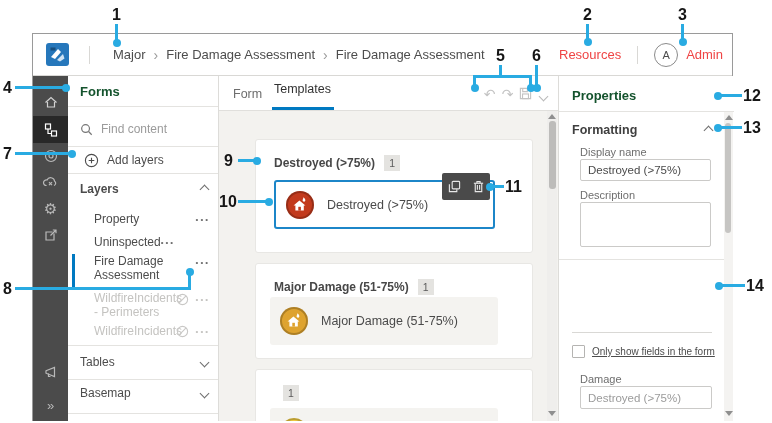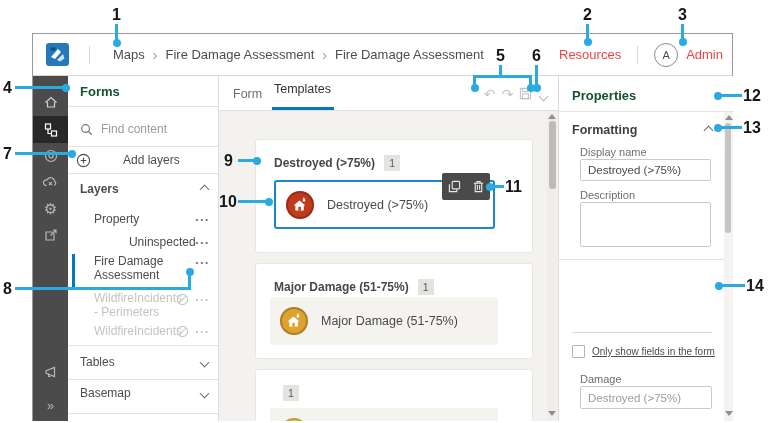--- a/index.html
+++ b/index.html
@@ -68,21 +68,21 @@
       <div class="abs" style="left:13px;top:9px;">
         <svg width="23" height="23" viewBox="0 0 23 23">
             <rect width="23" height="23" rx="3" fill="#2677bb"></rect>
             <path d="M5 14 L12 6 L15 9 L9 16 Z" fill="#ffffff"></path>
             <path d="M11 17 L17 11 L18.5 15.5 L14 18.5 Z" fill="#cfe3f3"></path>
             <rect x="4.5" y="4.5" width="5" height="3" fill="#164e7e"></rect>
           </svg>
       </div>
       <div class="vdiv abs" style="left:56px;top:12px;height:18px;"></div>
       <div class="abs" style="left:80px;top:0;height:41px;display:flex;align-items:center;">
-        <span class="crumb">Maps</span>
+        <span class="crumb">Major</span>
         <span class="crumb-sep">›</span>
         <span class="crumb">Fire Damage Assessment</span>
         <span class="crumb-sep">›</span>
         <span class="crumb">Fire Damage Assessment</span>
       </div>
       <div class="abs" style="left:526px;top:0;height:41px;display:flex;align-items:center;">
         <span class="hright">Resources</span>
         <div class="vdiv" style="height:18px;margin:0 16px;"></div>
         <div class="avatar">
             <span>A</span>
@@ -139,39 +139,39 @@
 
       <div class="abs" style="left:12px;top:38px;width:130px;height:30px;display:flex;align-items:center;">
         <svg width="13" height="13" viewBox="0 0 14 14" fill="none" stroke="#767676" stroke-width="1.3">
             <circle cx="6" cy="6" r="4.2"></circle>
             <path d="M9.2 9.2 L12.6 12.6"></path>
           </svg>
         <input class="bare" style="margin-left: 8px;" placeholder="Find content">
       </div>
       <div class="hdivl abs" style="top:70px;"></div>
 
-      <div class="abs" style="left:8px;top:71px;width:138px;height:26px;display:flex;align-items:center;gap:24px;">
+      <div class="abs" style="left:16px;top:71px;width:138px;height:26px;display:flex;align-items:center;">
         <svg width="15" height="15" viewBox="0 0 16 16" fill="none" stroke="#4c4c4c" stroke-width="1.2">
             <circle cx="8" cy="8" r="6.5"></circle>
             <path d="M8 5 V11 M5 8 H11"></path>
           </svg>
         <span class="row-txt" style="margin-left:8px;">Add layers</span>
       </div>
       <div class="hdivl abs" style="top:97px;"></div>
 
       <div class="abs" style="left:12px;top:106px;width:128px;display:flex;align-items:center;justify-content:space-between;">
         <span class="row-txt" style="font-weight:bold;">Layers</span>
         <span class="chev up"></span>
       </div>
 
       <div class="abs" style="left:26px;top:136px;width:116px;display:flex;justify-content:space-between;align-items:center;">
         <span class="row-txt">Property</span>
         <span class="dots">•••</span>
       </div>
-      <div class="abs" style="left:26px;top:159px;width:116px;display:flex;justify-content:flex-end;align-items:center;">
+      <div class="abs" style="left:26px;top:159px;width:116px;display:flex;justify-content:flex-start;align-items:center;">
         <span class="row-txt">Uninspected</span>
         <span class="dots">•••</span>
       </div>
 
       <div class="abs" style="left:4px;top:178px;width:3px;height:33px;background:#0079c1;"></div>
       <div class="abs" style="left:26px;top:178px;width:116px;display:flex;justify-content:space-between;">
         <span class="row-txt" style="width:92px;line-height:14px;">Fire Damage Assessment</span>
         <span class="dots" style="margin-top:4px;">•••</span>
       </div>
 

